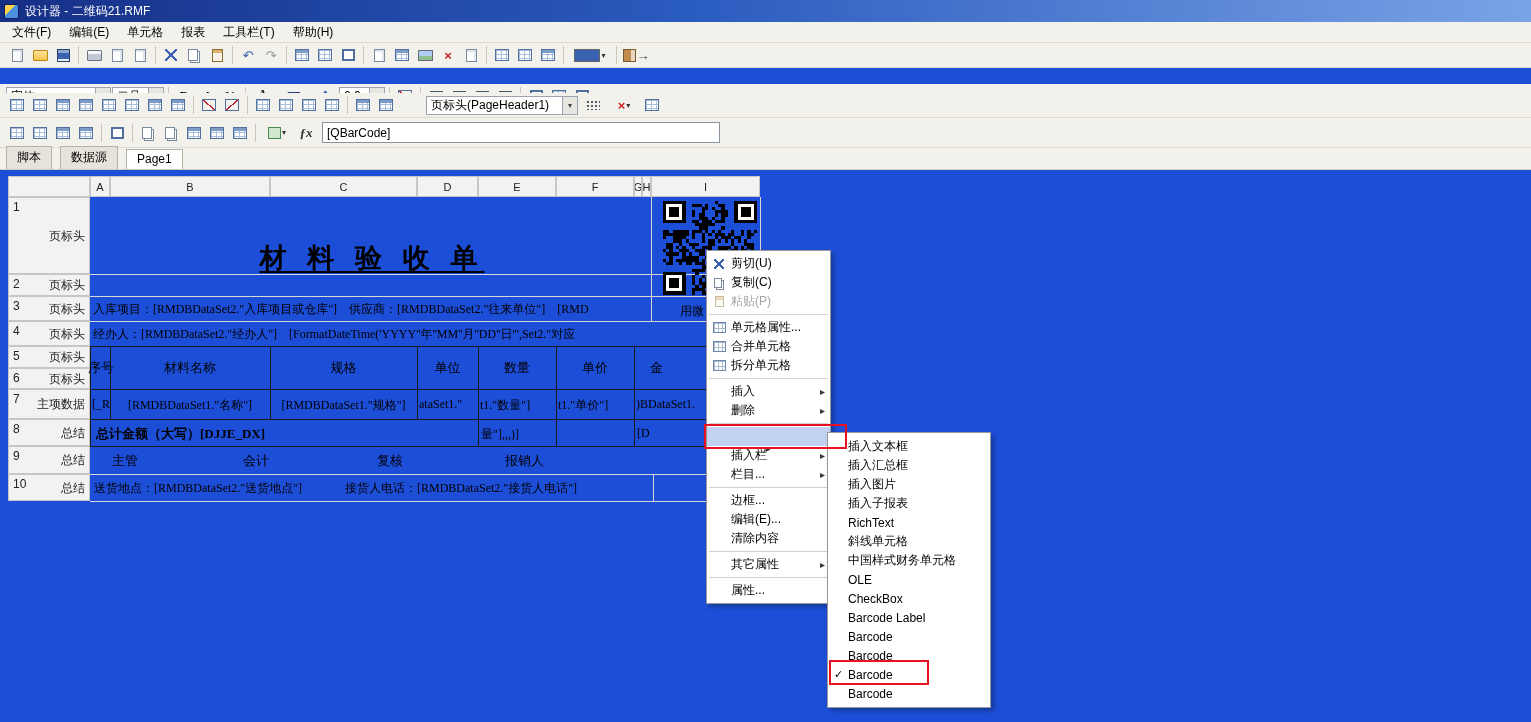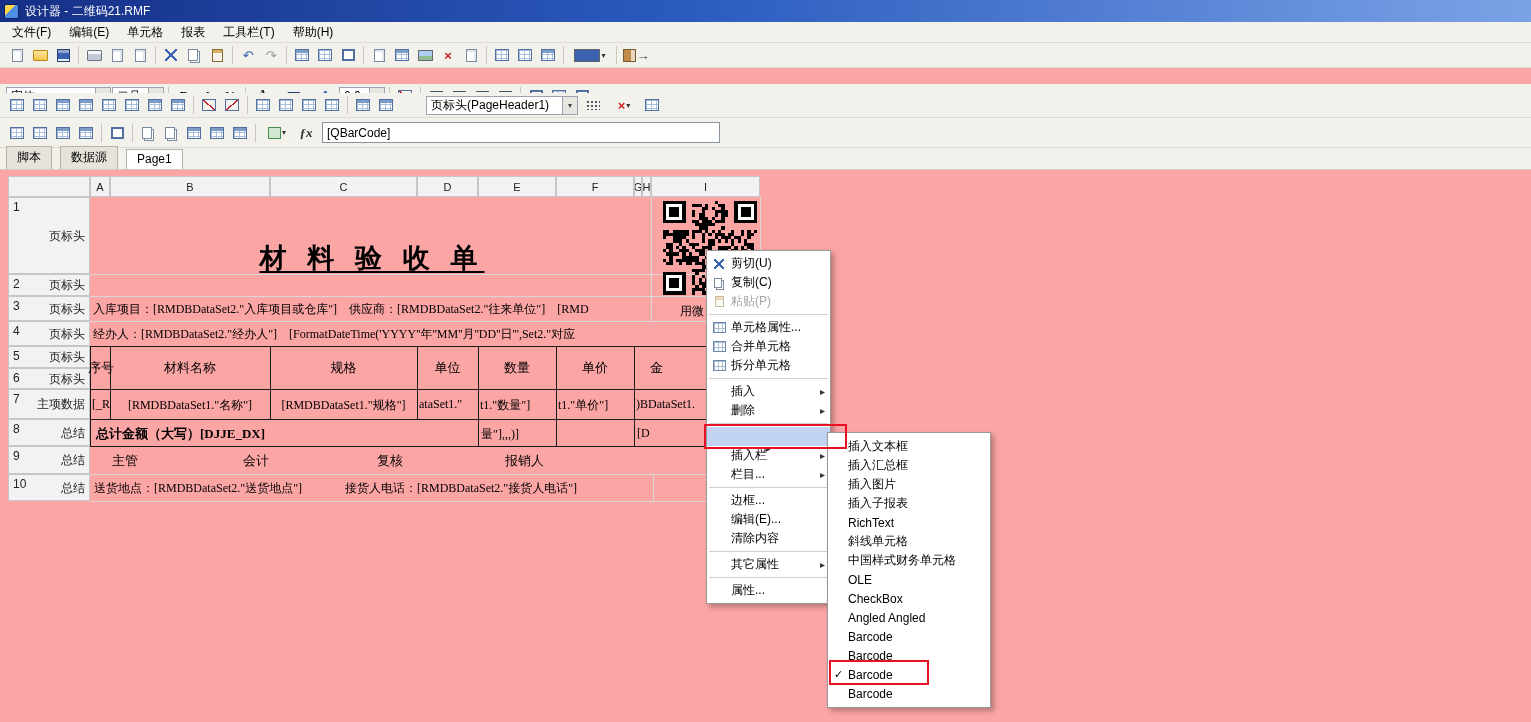--- a/index.html
+++ b/index.html
@@ -1,18 +1,18 @@
 <!DOCTYPE html>
 <html><head>
 <meta charset="utf-8">
 <style>
 *{margin:0;padding:0;box-sizing:border-box;}
 html,body{width:1531px;height:722px;}
 body{font-family:"Liberation Sans","DejaVu Sans",sans-serif;font-size:12px;background:#fff;overflow:hidden;color:#000;}
-#app{position:relative;width:1531px;height:722px;background:#fca5a5;}
+#app{position:relative;width:1531px;height:722px;background:#1d4ed8;}
 
 
 .titlebar{position:absolute;left:0;top:0;width:100%;height:22px;
  background:linear-gradient(90deg,#162f86 0,#2a5bbf 45%,#7aa3e6 100%);
  color:#fff;display:flex;align-items:center;padding-left:4px;gap:6px;}
 .app-icon{width:15px;height:15px;border-radius:2px;background:linear-gradient(135deg,#ffd34d 0 42%,#4d8fe0 42% 100%);border:1px solid #0d1f5c;flex:0 0 15px;}
 
 
 .menubar{position:absolute;top:22px;left:0;width:100%;height:21px;background:#f2f1ec;border-bottom:1px solid #dcd9cf;display:flex;align-items:center;padding-left:3px;}
 .menu-item{padding:2px 9px;cursor:default;}
@@ -932,21 +932,21 @@
     <div class="sm-item">
         <span class="sm-check"></span>
         <span>OLE</span>
       </div>
     <div class="sm-item">
         <span class="sm-check"></span>
         <span>CheckBox</span>
       </div>
     <div class="sm-item">
         <span class="sm-check"></span>
-        <span>Angled Angled</span>
+        <span>Barcode Label</span>
       </div>
     <div class="sm-item">
         <span class="sm-check"></span>
         <span>Barcode</span>
       </div>
     <div class="sm-item">
         <span class="sm-check"></span>
         <span>Barcode</span>
       </div>
     <div class="sm-item">

